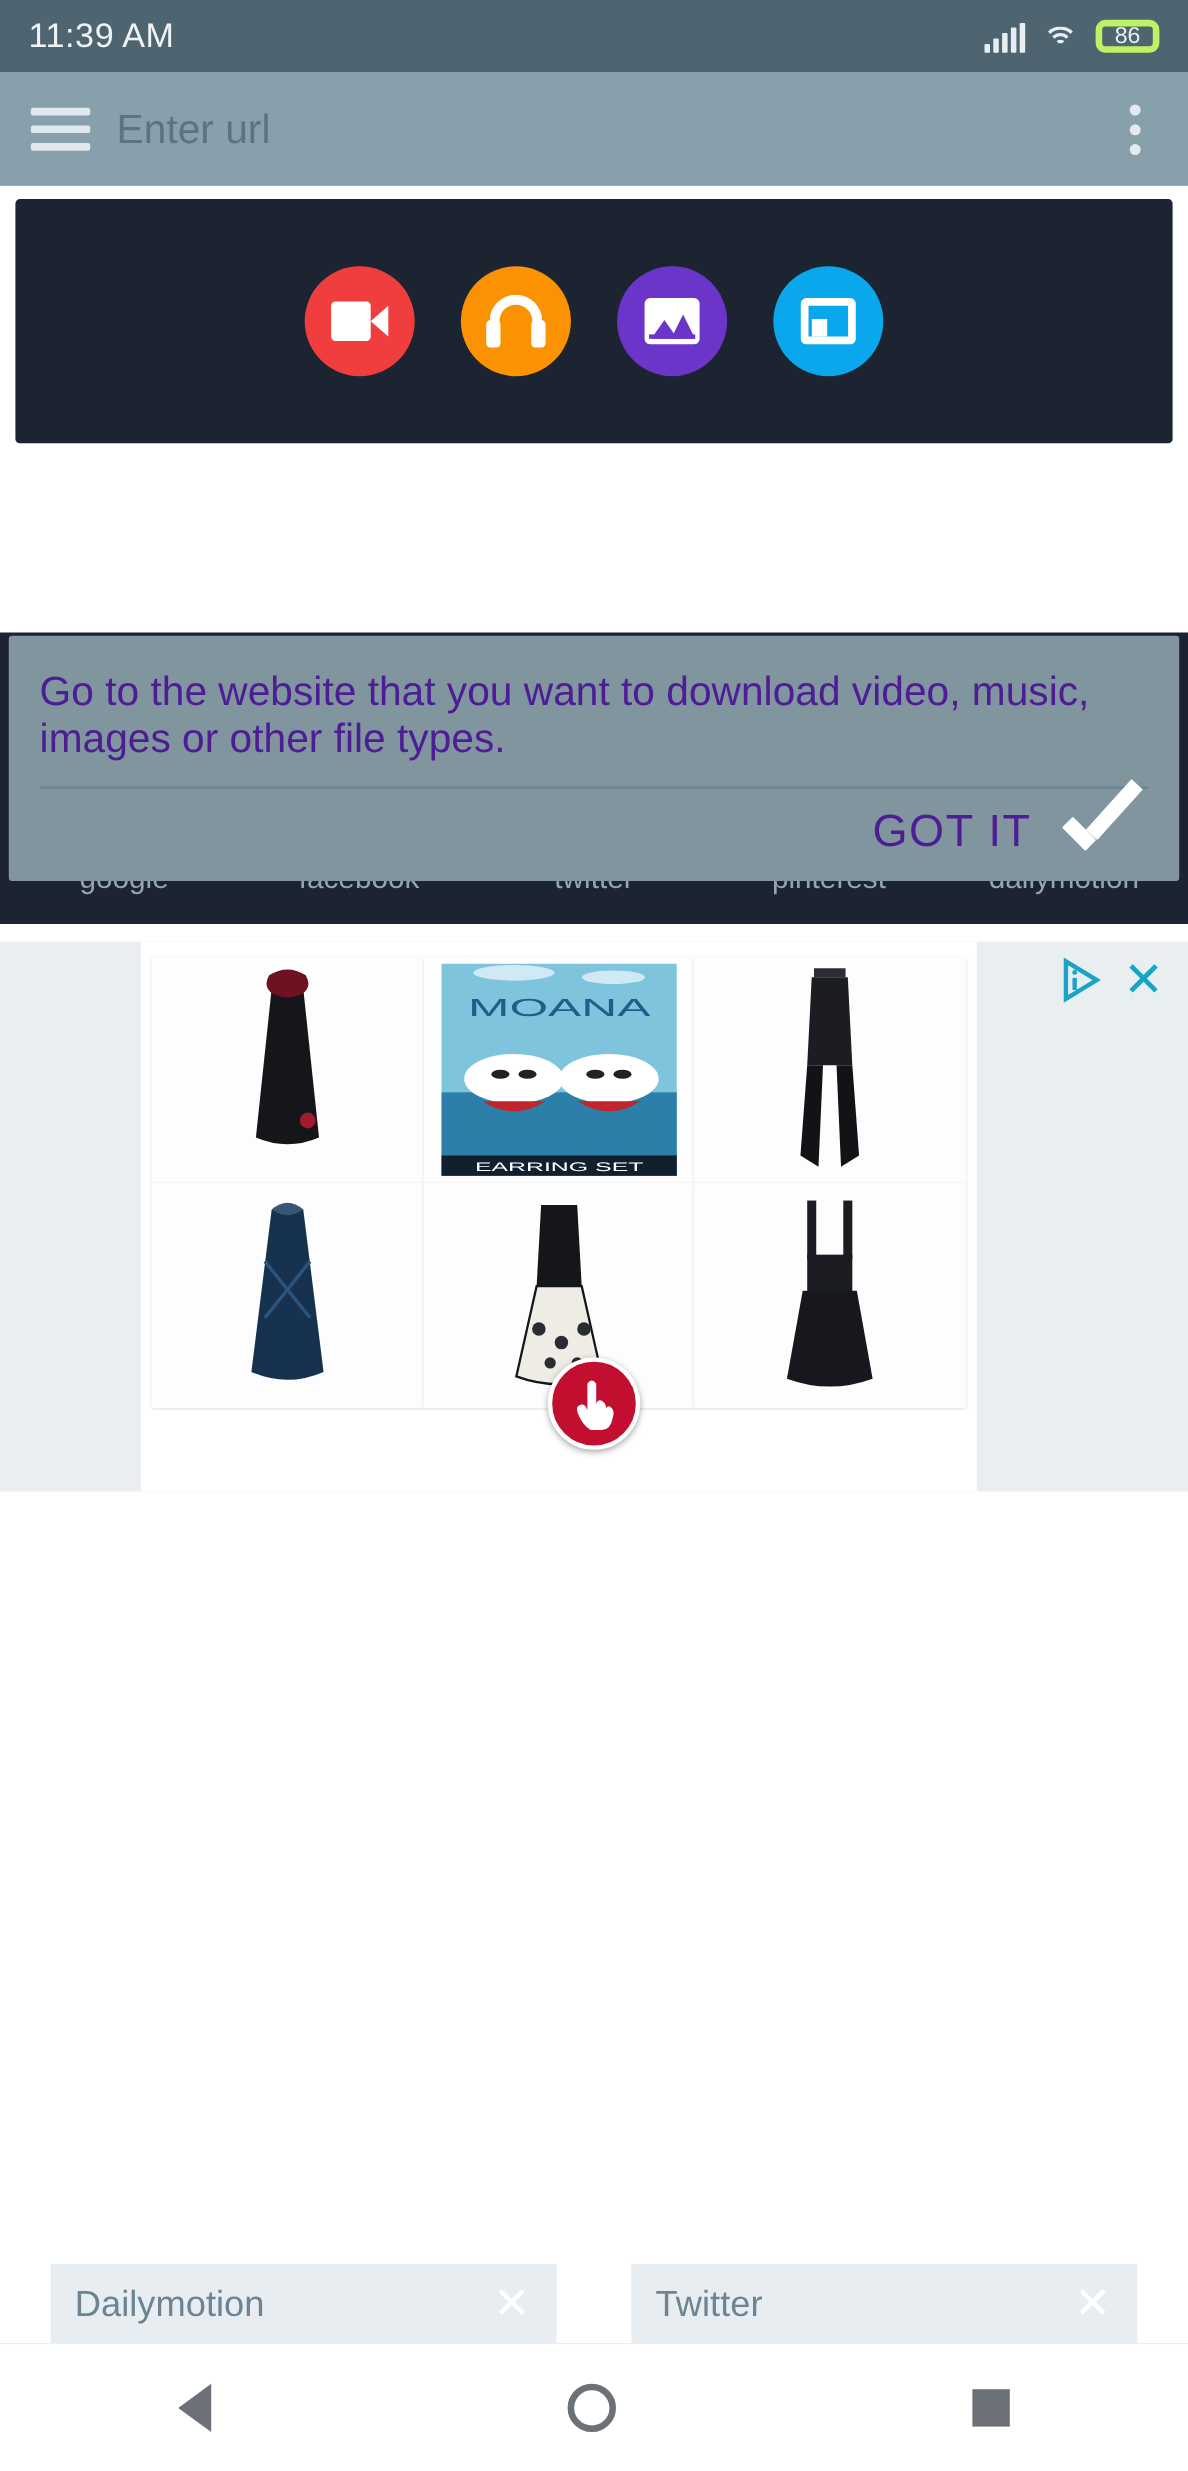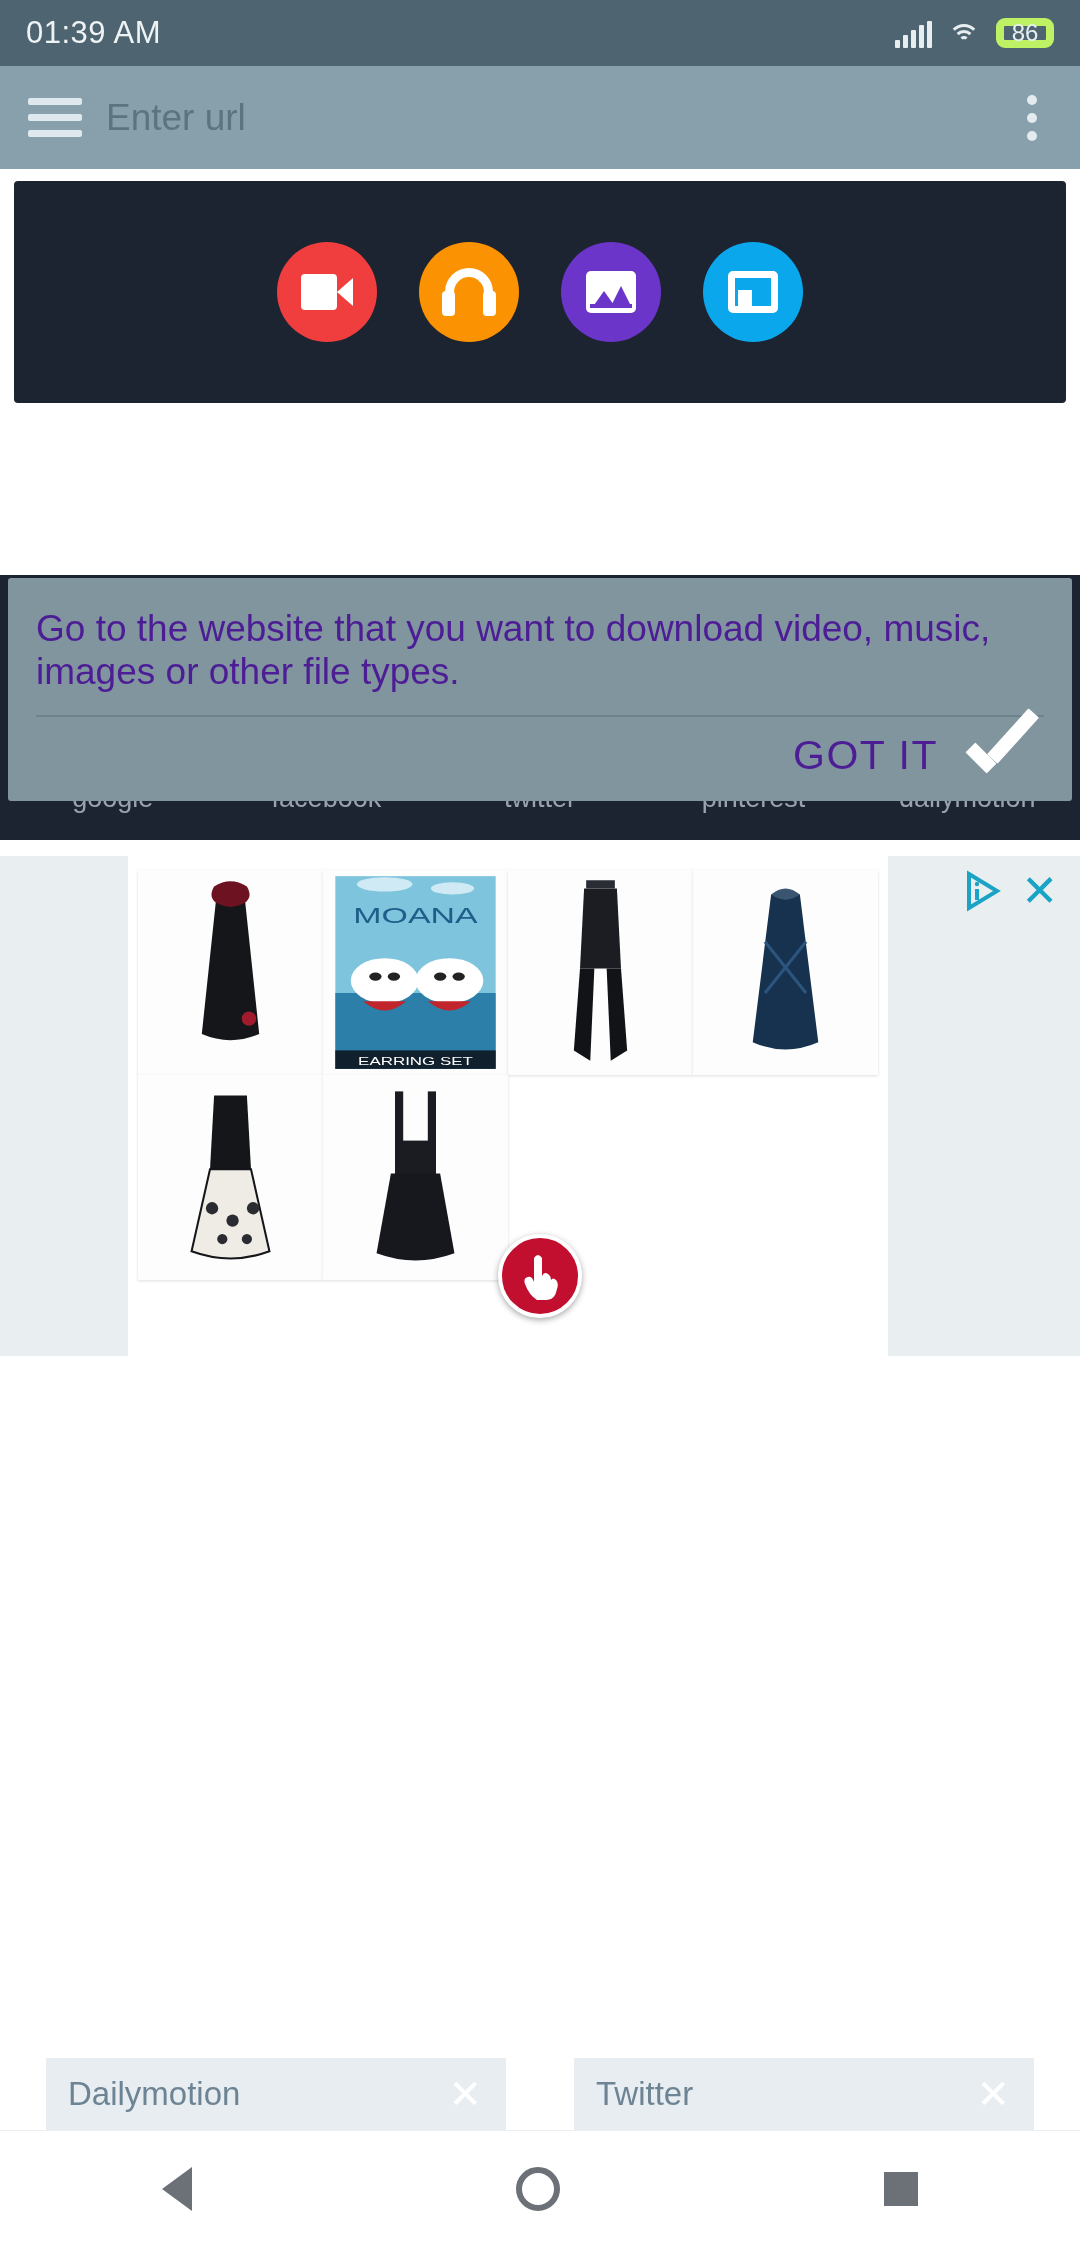--- a/index.html
+++ b/index.html
@@ -28,23 +28,23 @@
   .sig i:nth-child(5){height:27px}
   .wifi{ position:relative; width:32px; height:26px; }
   .wifi span{ position:absolute; left:50%; transform:translateX(-50%);
       border:3px solid #e8eef0; border-bottom-color:transparent;
       border-left-color:transparent; border-right-color:transparent;
       border-radius:50%; }
   .wifi span:nth-child(1){ width:32px; height:32px; top:2px;}
   .wifi span:nth-child(2){ width:21px; height:21px; top:8px;}
   .wifi span:nth-child(3){ width:10px; height:10px; top:14px;}
   .batt{
-    border:8px solid #bef264; border-radius:9px;
+    border:6px solid #bef264; border-radius:9px;
     min-width:58px; height:30px; display:flex; align-items:center;
-    justify-content:center; font-size:24px; color:#e8eef0; padding:0 7px;
+    justify-content:center; font-size:21px; color:#e8eef0; padding:0 7px;
   }
 
   
   .toolbar{
     height:103px; background:#87a0ab;
     display:flex; align-items:center; padding:0 28px;
   }
   .hamburger{ width:54px; display:flex; flex-direction:column; gap:9px; cursor:pointer;}
   .hamburger i{ display:block; height:7px; background:#dfe8ec; border-radius:2px;}
   .url-input{
@@ -132,21 +132,21 @@
   .ad-area{
     position:relative; background:#e9eef1; height:500px; margin-top:16px;
     overflow:hidden;
   }
   .ad-inner{ position:absolute; left:128px; top:0; width:760px; background:#ffffff; height:500px;}
   .ad-badges{ position:absolute; right:22px; top:14px; display:flex; gap:16px; z-index:3;}
   .adchoice{ width:42px; height:42px; position:relative;}
   .adchoice svg{ display:block; }
   .ad-close{ font-size:44px; line-height:42px; color:#1aa3c4; cursor:pointer; font-weight:300;}
   .ad-grid{ position:absolute; left:0; top:14px; width:760px;
-      display:grid; grid-template-columns:repeat(4,1fr); padding:0 10px;}
+      display:grid; grid-template-columns:repeat(3,1fr); padding:0 10px;}
   .ad-cell{ height:205px; background:#fdfdfd; box-shadow:0 1px 3px rgba(0,0,0,.13);
       display:flex; align-items:center; justify-content:center; overflow:hidden; position:relative;}
   .dress{ position:relative; width:100%; height:100%; }
 
   
   .cursor-badge{
     position:absolute; left:50%; transform:translateX(-50%);
     bottom:-22px; width:84px; height:84px; border-radius:50%;
     background:#c20f2f; border:4px solid #ffffff;
     display:flex; align-items:center; justify-content:center; z-index:6;
@@ -175,21 +175,21 @@
   .nav-back{ width:0;height:0; border-top:22px solid transparent;
       border-bottom:22px solid transparent; border-right:30px solid #6b7177; cursor:pointer;}
   .nav-home{ width:44px; height:44px; border-radius:50%;
       border:6px solid #6b7177; cursor:pointer;}
   .nav-recent{ width:34px; height:34px; background:#6b7177; cursor:pointer;}
 </style>
 </head>
 <body>
 
 <div class="statusbar">
-  <div class="status-time">01:39 AM</div>
+  <div class="status-time">11:39 AM</div>
   <div class="status-right">
     <div class="sig">
         <i></i>
         <i></i>
         <i></i>
         <i></i>
         <i></i>
       </div>
     <div class="wifi">
         <span></span>

